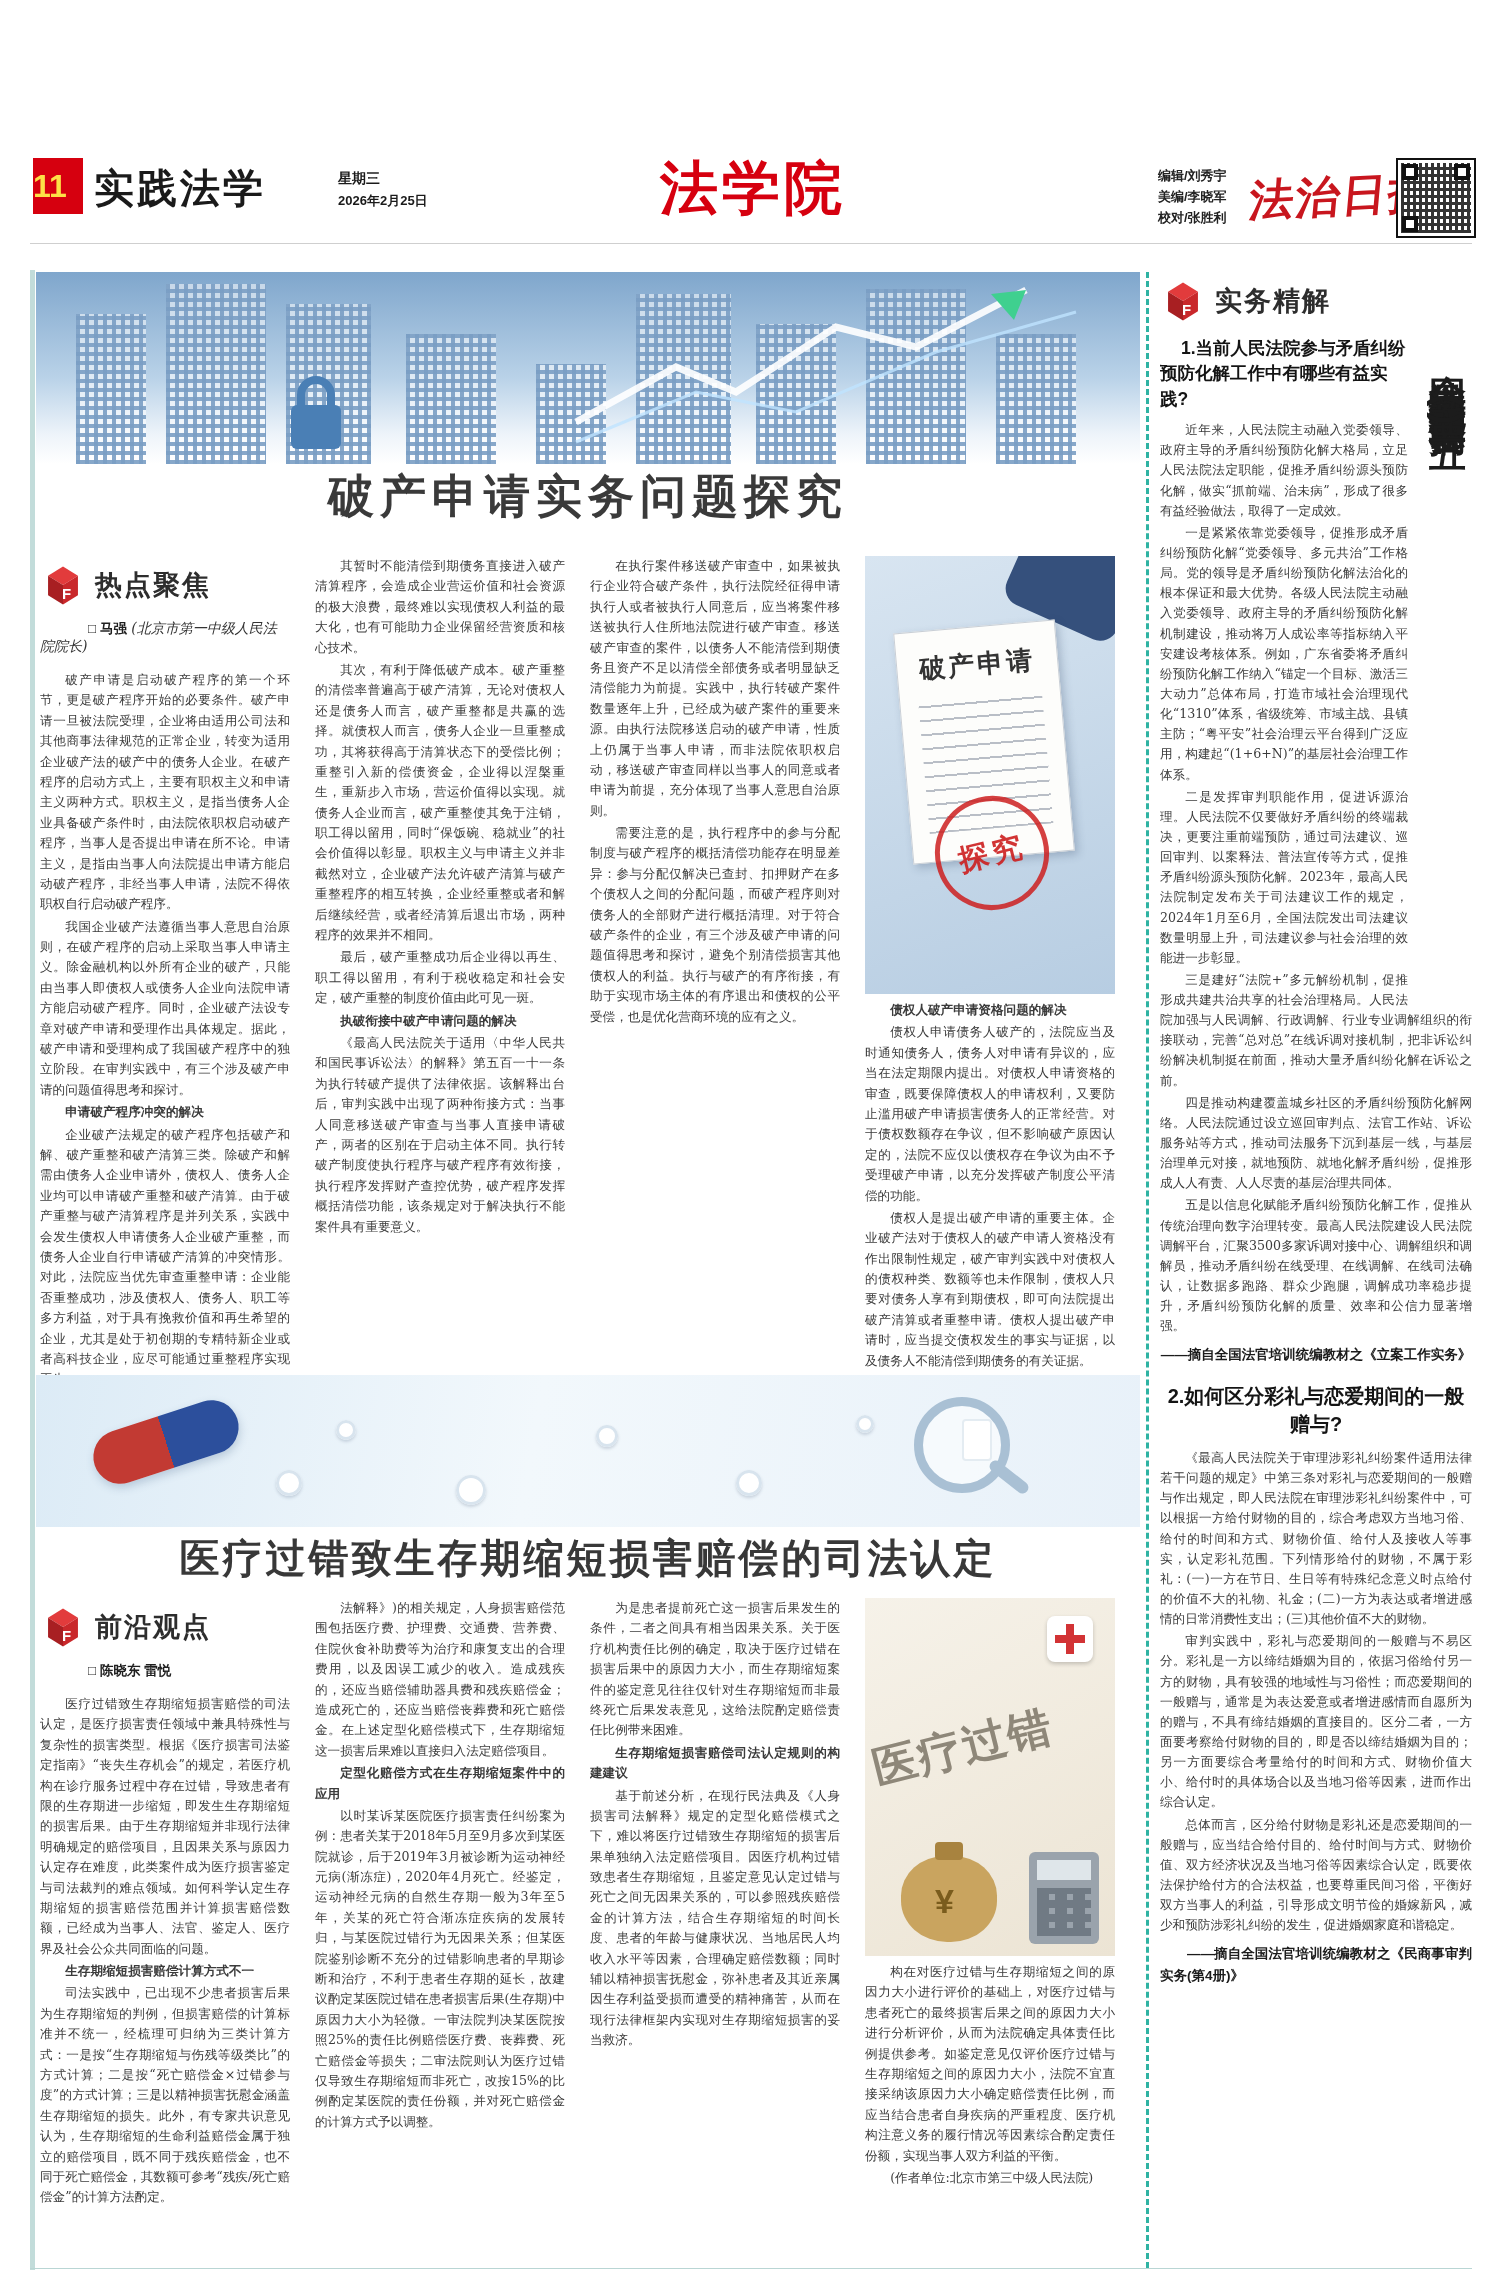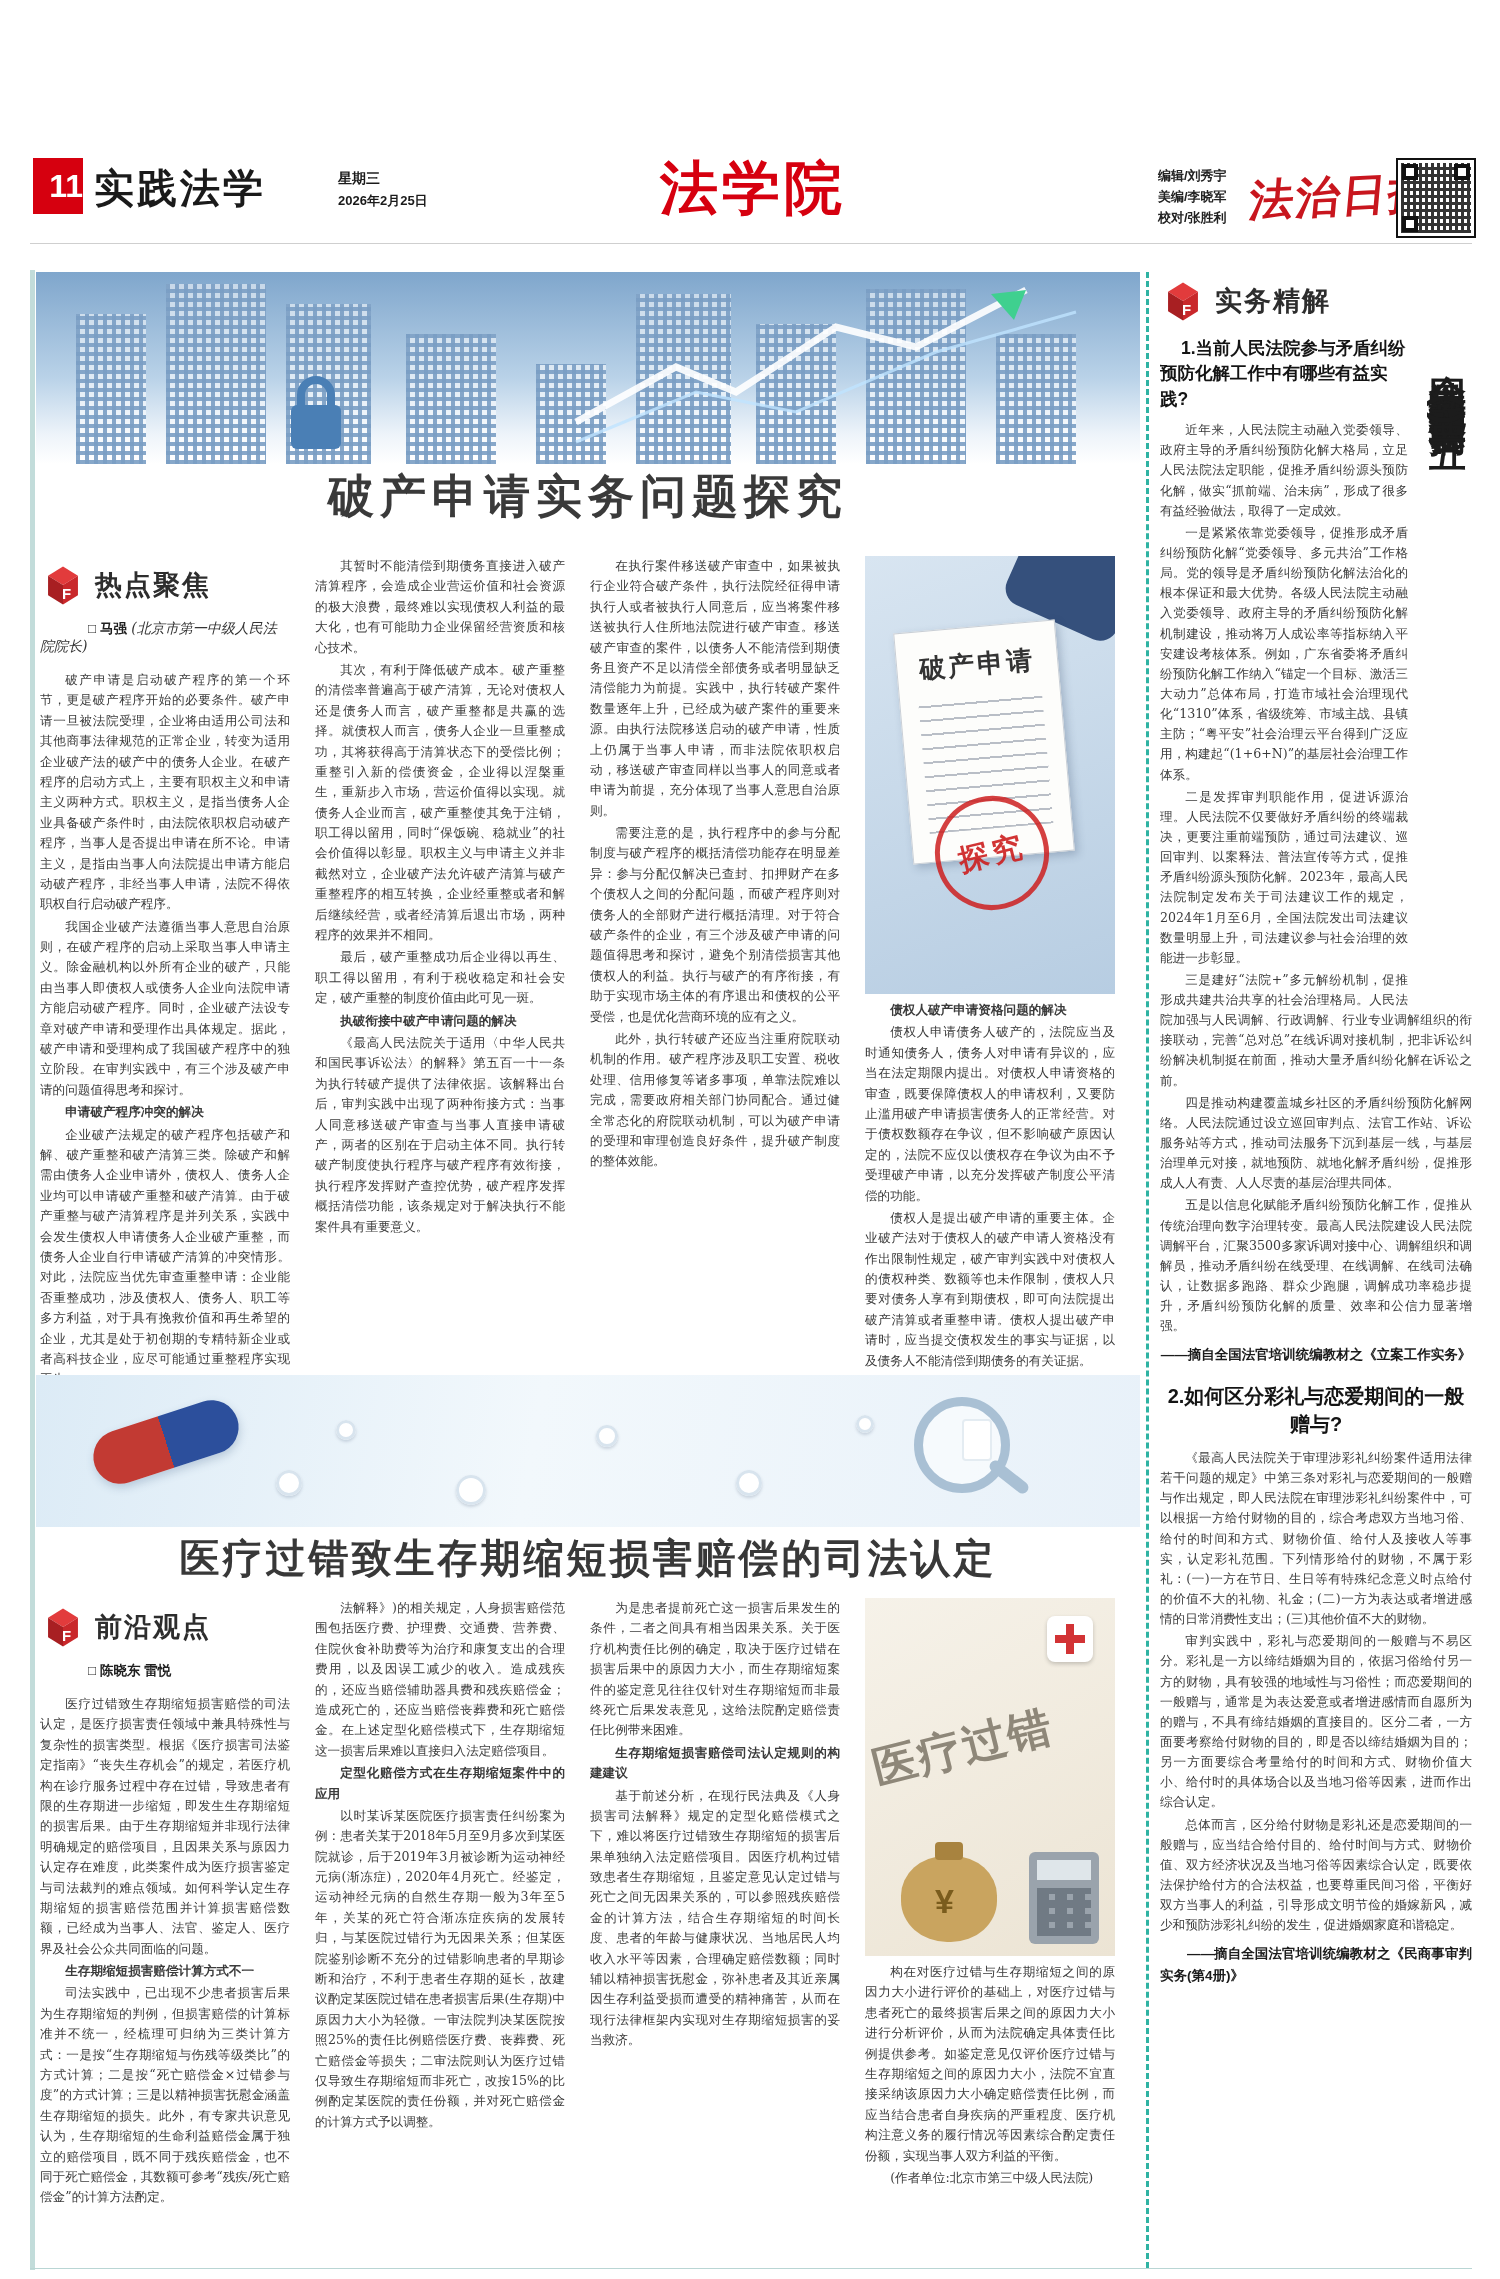--- a/index.html
+++ b/index.html
@@ -1,21 +1,21 @@
 <!DOCTYPE html>
 <html><head>
 <meta charset="utf-8">
 <style>
   html,body{margin:0;padding:0;background:#fff;}
   #page{position:relative;width:1500px;height:2279px;background:#fff;overflow:hidden;
         font-family:"DejaVu Serif",serif;}
   .abs{position:absolute;}
   
-  .pagenum{left:33px;top:158px;width:50px;height:56px;background:#d6000f;color:#ffffff;
-    font:700 32px/56px "Liberation Sans",sans-serif;text-align:right;}
+  .pagenum{left:33px;top:158px;width:50px;height:56px;background:#d6000f;color:#fde047;
+    font:700 32px/56px "Liberation Sans",sans-serif;text-align:left;}
   .secname{left:94px;top:160px;font:700 40px/56px "Liberation Sans",sans-serif;color:#1a1a1a;letter-spacing:3px;}
   .weekday{left:338px;top:170px;font:700 14px "Liberation Sans",sans-serif;color:#1a1a1a;}
   .pubdate{left:338px;top:192px;font:600 13px "Liberation Sans",sans-serif;color:#1a1a1a;}
   .masthead-title{left:660px;top:148px;font:900 58px/80px "Liberation Sans",sans-serif;color:#d6000f;letter-spacing:4px;}
   .staff{left:1158px;top:165px;font:600 13px/21px "Liberation Sans",sans-serif;color:#222;}
   .paper-name{left:1250px;top:158px;font:900 44px/76px "DejaVu Serif",serif;color:#c8161e;
     transform:skewX(-8deg) rotate(-3deg);letter-spacing:2px;}
   .header-rule{left:30px;top:243px;width:1442px;height:1px;background:#cfcfcf;}
   
   .left-bar{left:30px;top:270px;width:5px;height:2000px;background:#c2dcda;}
@@ -184,21 +184,20 @@
     <p>其暂时不能清偿到期债务直接进入破产清算程序，会造成企业营运价值和社会资源的极大浪费，最终难以实现债权人利益的最大化，也有可能助力企业保留经营资质和核心技术。</p>
     <p>其次，有利于降低破产成本。破产重整的清偿率普遍高于破产清算，无论对债权人还是债务人而言，破产重整都是共赢的选择。就债权人而言，债务人企业一旦重整成功，其将获得高于清算状态下的受偿比例；重整引入新的偿债资金，企业得以涅槃重生，重新步入市场，营运价值得以实现。就债务人企业而言，破产重整使其免于注销，职工得以留用，同时“保饭碗、稳就业”的社会价值得以彰显。职权主义与申请主义并非截然对立，企业破产法允许破产清算与破产重整程序的相互转换，企业经重整或者和解后继续经营，或者经清算后退出市场，两种程序的效果并不相同。</p>
     <p>最后，破产重整成功后企业得以再生、职工得以留用，有利于税收稳定和社会安定，破产重整的制度价值由此可见一斑。</p>
     <p class="subhead">执破衔接中破产申请问题的解决</p>
     <p>《最高人民法院关于适用〈中华人民共和国民事诉讼法〉的解释》第五百一十一条为执行转破产提供了法律依据。该解释出台后，审判实践中出现了两种衔接方式：当事人同意移送破产审查与当事人直接申请破产，两者的区别在于启动主体不同。执行转破产制度使执行程序与破产程序有效衔接，执行程序发挥财产查控优势，破产程序发挥概括清偿功能，该条规定对于解决执行不能案件具有重要意义。</p>
   </div>
 
   <div class="col" style="left:590px;top:556px;height:948px;">
     <p>在执行案件移送破产审查中，如果被执行企业符合破产条件，执行法院经征得申请执行人或者被执行人同意后，应当将案件移送被执行人住所地法院进行破产审查。移送破产审查的案件，以债务人不能清偿到期债务且资产不足以清偿全部债务或者明显缺乏清偿能力为前提。实践中，执行转破产案件数量逐年上升，已经成为破产案件的重要来源。由执行法院移送启动的破产申请，性质上仍属于当事人申请，而非法院依职权启动，移送破产审查同样以当事人的同意或者申请为前提，充分体现了当事人意思自治原则。</p>
     <p>需要注意的是，执行程序中的参与分配制度与破产程序的概括清偿功能存在明显差异：参与分配仅解决已查封、扣押财产在多个债权人之间的分配问题，而破产程序则对债务人的全部财产进行概括清理。对于符合破产条件的企业，有三个涉及破产申请的问题值得思考和探讨，避免个别清偿损害其他债权人的利益。执行与破产的有序衔接，有助于实现市场主体的有序退出和债权的公平受偿，也是优化营商环境的应有之义。</p>
-    <p>此外，执行转破产还应当注重府院联动机制的作用。破产程序涉及职工安置、税收处理、信用修复等诸多事项，单靠法院难以完成，需要政府相关部门协同配合。通过健全常态化的府院联动机制，可以为破产申请的受理和审理创造良好条件，提升破产制度的整体效能。</p>
   </div>
 
   <div class="col" style="left:865px;top:556px;height:948px;">
     <div class="illus1">
       <div class="sleeve"></div>
       <div class="paper">
         <div class="paper-title">破产申请</div>
         <div class="paper-lines"></div>
       </div>
       <div class="stamp">

